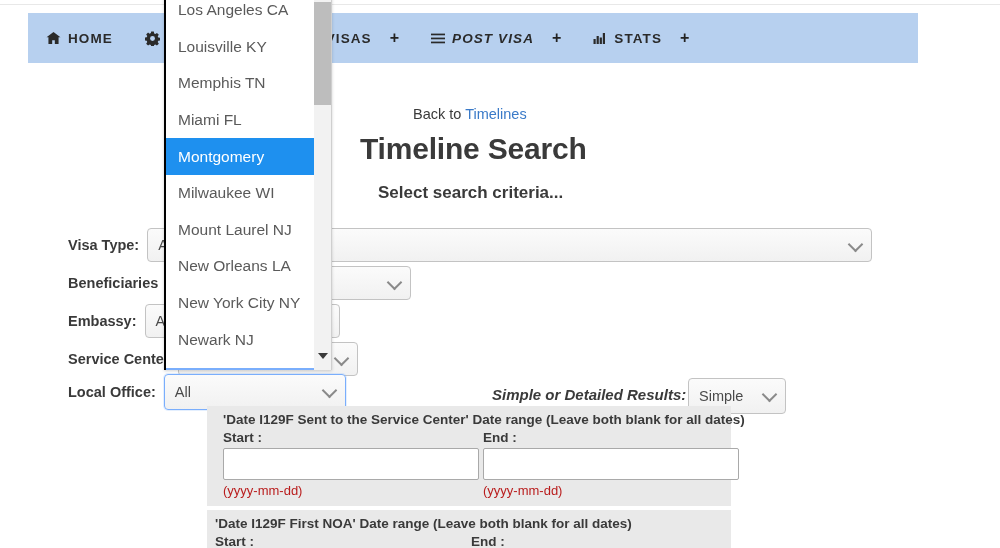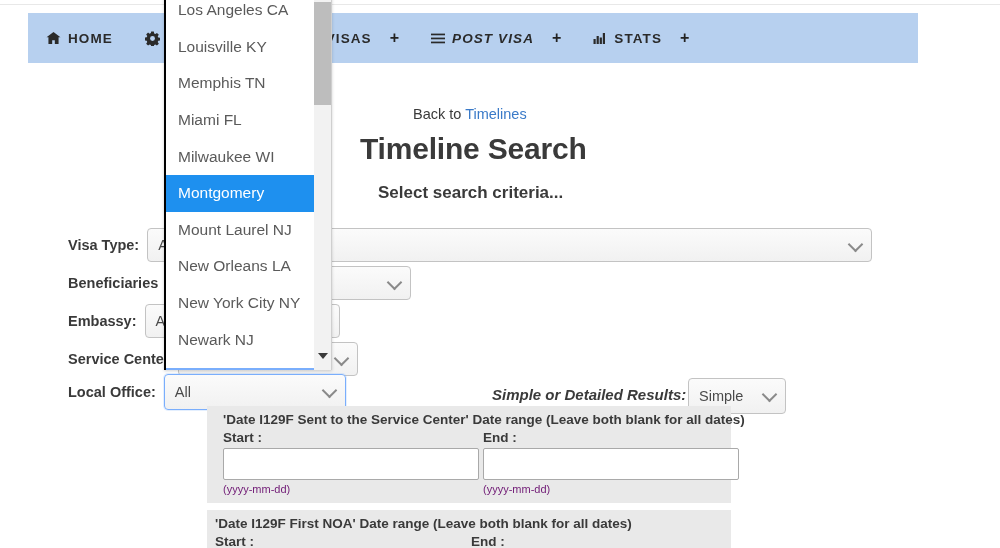--- a/index.html
+++ b/index.html
@@ -118,21 +118,21 @@
   .dp-sublabel {
     font-size: 13.5px; font-weight: bold; color: #3a3a3a;
     margin-bottom: 3px;
   }
   .dp-input {
     width: 256px; height: 32px;
     background: #fff; border: 1px solid #a9a9a9;
     border-radius: 2px;
   }
   .dp-hint {
-    font-size: 11px; color: #701a75; margin-top: 3px;
+    font-size: 13px; color: #b91c1c; margin-top: 3px;
   }
 
   
   .listbox {
     position: absolute; left: 164px; top: -8px;
     width: 168px; height: 378px;
     background: #ffffff;
     border-left: 2px solid #000;
     border-right: 1px solid #cfcfcf;
     overflow: hidden;
@@ -328,25 +328,25 @@
         </div>
         <div class="lb-item">
           <span>Louisville KY</span>
         </div>
         <div class="lb-item">
           <span>Memphis TN</span>
         </div>
         <div class="lb-item">
           <span>Miami FL</span>
         </div>
-        <div class="lb-item">
-          <span>Milwaukee WI</span>
-        </div>
         <div class="lb-item sel-item">
           <span>Montgomery</span>
+        </div>
+        <div class="lb-item">
+          <span>Milwaukee WI</span>
         </div>
         <div class="lb-item">
           <span>Mount Laurel NJ</span>
         </div>
         <div class="lb-item">
           <span>New Orleans LA</span>
         </div>
         <div class="lb-item">
           <span>New York City NY</span>
         </div>

